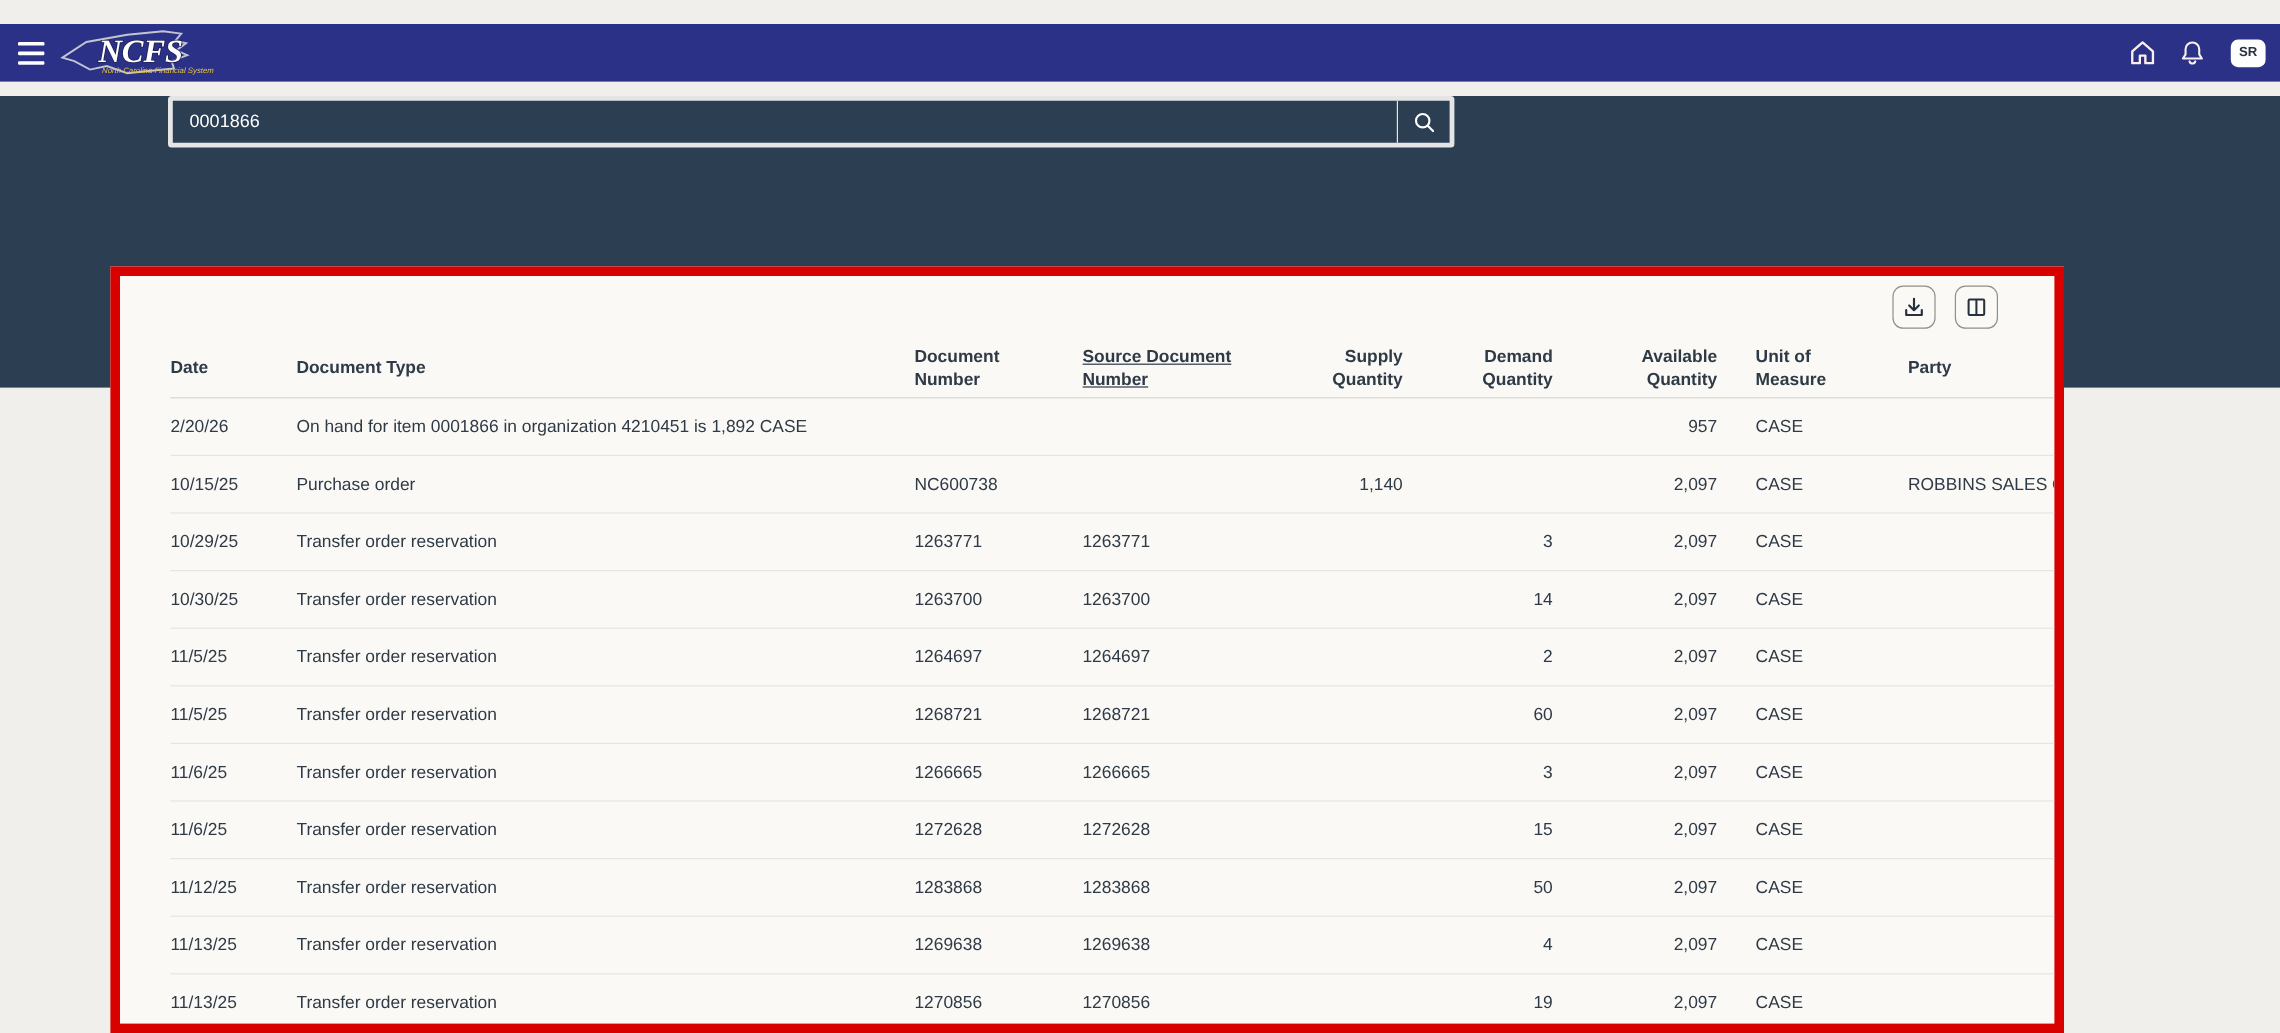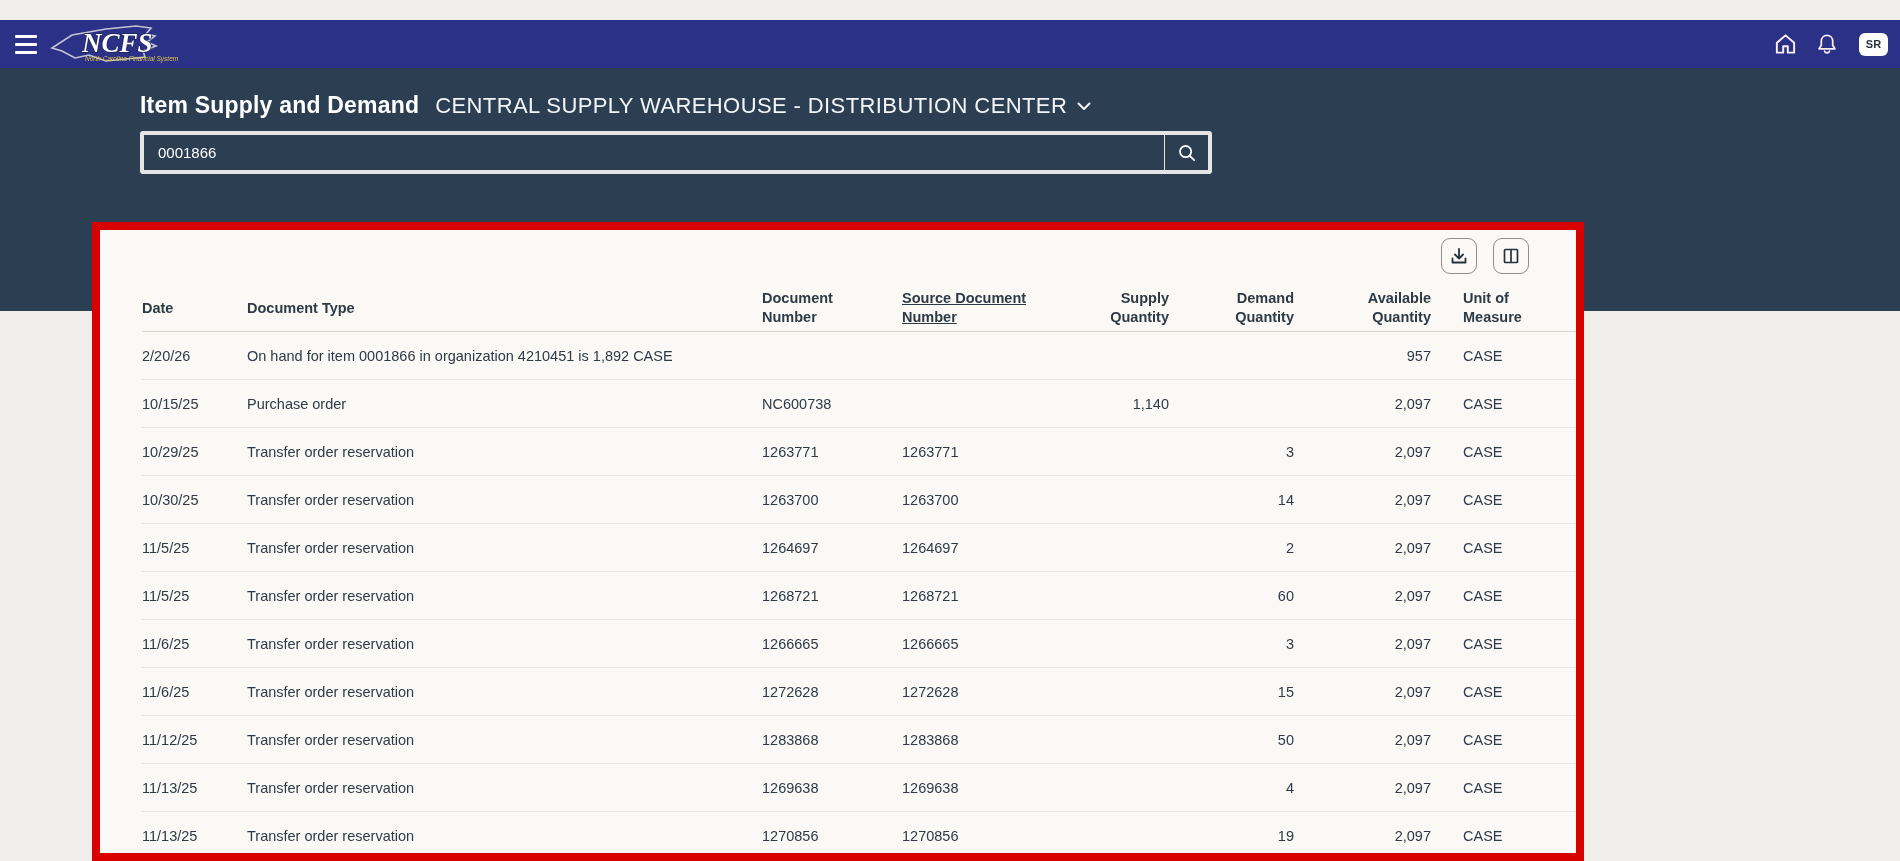--- a/index.html
+++ b/index.html
@@ -29,21 +29,21 @@
   .search-row{margin-top:12px;}
   .search-box{width:1072px;height:43px;border:4px solid #e5e5e5;border-radius:3px;display:flex;align-items:stretch;}
   .search-input{flex:1;background:transparent;border:none;outline:none;color:#fff;font-size:15px;padding:0 14px;font-family:"Liberation Sans",sans-serif;}
   .search-btn{width:44px;border:none;border-left:1px solid #ece5d3;background:transparent;display:flex;align-items:center;justify-content:center;cursor:pointer;}
   .filter-row{margin-top:17px;display:flex;gap:15px;position:relative;width:1760px;}
   .chip{height:28px;padding:0 12px;background:transparent;border:1px solid rgba(255,255,255,.55);border-radius:4px;
         color:#fff;font-size:13.5px;cursor:pointer;font-family:"Liberation Sans",sans-serif;}
   .bookmark-btn{position:absolute;right:153px;top:-2px;background:none;border:none;cursor:pointer;width:24px;height:26px;}
 
   
-  .table-card{position:absolute;left:92px;top:222px;width:1492px;height:639px;background:var(--card);
+  .table-card{position:absolute;left:92px;top:222px;width:1628px;height:639px;background:var(--card);
               border:8px solid var(--red);z-index:2;overflow:hidden;}
   .card-toolbar{height:54px;display:flex;justify-content:flex-end;align-items:flex-start;padding:8px 47px 0 0;gap:16px;}
   .tool-btn{width:36px;height:36px;border:1px solid #8f8e8a;border-radius:9px;background:transparent;display:flex;
             align-items:center;justify-content:center;cursor:pointer;}
   .grid{display:grid;grid-template-columns:105px 515px 140px 175px 100px 125px 137px 140px minmax(0,1fr);align-items:center;}
   .table-wrap{padding-left:42px;}
   .thead{height:48px;border-bottom:1px solid var(--hdr-sep);font-weight:bold;color:var(--ink);font-size:14.5px;line-height:1.28;}
   .trow{height:48px;border-bottom:1px solid var(--sep);color:var(--ink);font-size:14.5px;}
   .cell{overflow:hidden;white-space:nowrap;}
   .c-right{text-align:right;padding-right:8px;}
@@ -80,29 +80,20 @@
       <path d="M10,2.2 C13,2.2 15.2,4.5 15.2,7.4 V11.2 L17.2,14.4 H2.8 L4.8,11.2 V7.4 C4.8,4.5 7,2.2 10,2.2 Z" fill="none" stroke="#fbeeee" stroke-width="1.6" stroke-linejoin="round"></path>
       <path d="M7.8,16.6 A2.3,2.3 0 0 0 12.2,16.6" fill="none" stroke="#fbeeee" stroke-width="1.6" stroke-linecap="round"></path>
     </svg>
   </button>
   <div class="avatar">
     <span>SR</span>
   </div>
 </header>
 
 <section class="hero">
-  <div class="title-row">
-    <h1 class="page-title">Item Supply and Demand</h1>
-    <div class="org-selector">
-      <span class="org-name">CENTRAL SUPPLY WAREHOUSE - DISTRIBUTION CENTER</span>
-      <svg width="14" height="9" viewBox="0 0 14 9">
-        <path d="M1.5,1.5 L7,7 L12.5,1.5" fill="none" stroke="#f3f6f8" stroke-width="2" stroke-linecap="round" stroke-linejoin="round"></path>
-      </svg>
-    </div>
-  </div>
 
   <div class="search-row">
     <div class="search-box">
       <input class="search-input" type="text" value="0001866" style="">
       <button class="search-btn">
         <svg width="20" height="20" viewBox="0 0 20 20">
           <circle cx="8.6" cy="8.6" r="5.6" fill="none" stroke="#ffffff" stroke-width="1.8"></circle>
           <path d="M12.8,12.8 L17.2,17.2" stroke="#ffffff" stroke-width="1.8" stroke-linecap="round"></path>
         </svg>
       </button>

